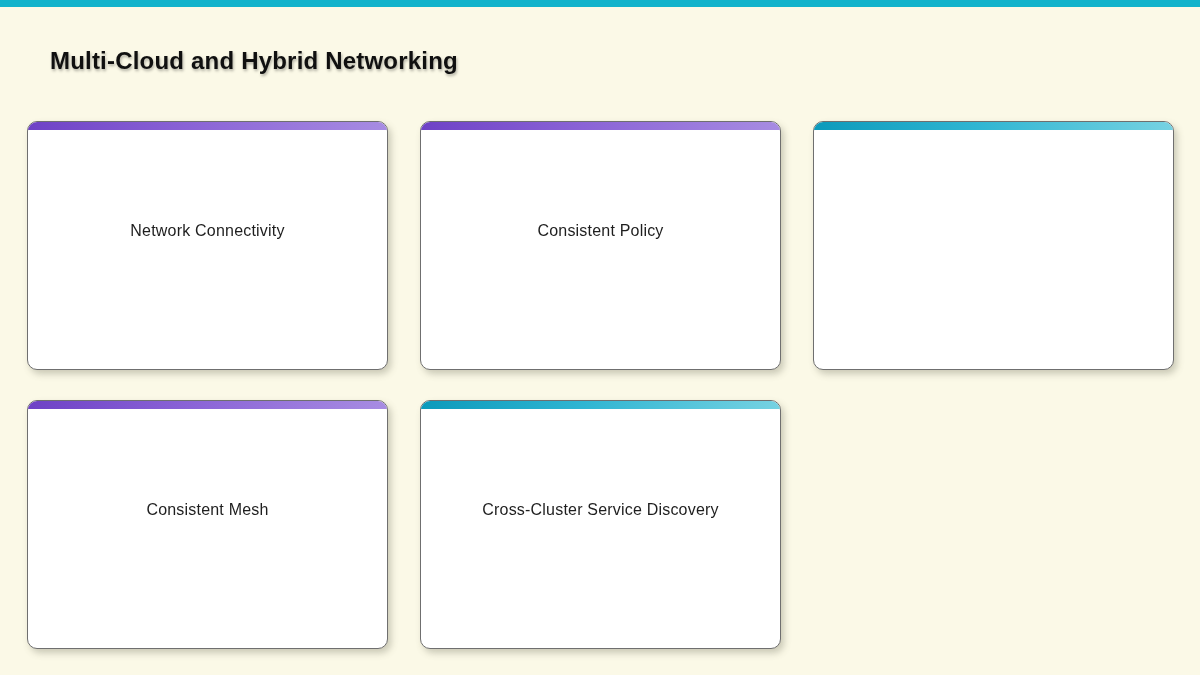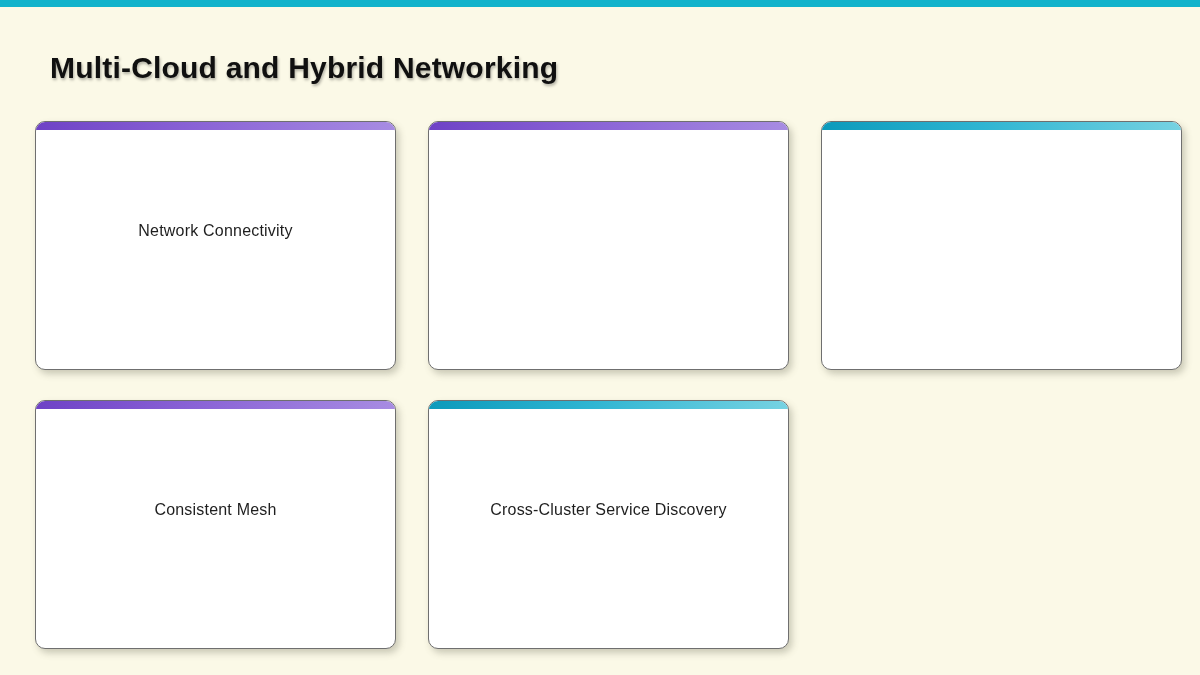--- a/index.html
+++ b/index.html
@@ -17,38 +17,37 @@
     top: 0; left: 0;
     width: 100%;
     height: 7px;
     background: #12B3CB;
   }
 
   .page-title {
     position: absolute;
     top: 31px;
     left: 50px;
-    font-size: 30px;
+    font-size: 24px;
     font-weight: bold;
     color: #101010;
     letter-spacing: 0.2px;
     text-shadow: 1px 2px 3px rgba(0,0,0,0.30);
     text-align: right;
   }
 
   .card-grid {
     position: absolute;
     top: 121px;
     left: 27px;
     width: 1146px;
     display: grid;
     grid-template-columns: repeat(3, 361px);
     grid-column-gap: 32px;
     grid-row-gap: 30px;
-    margin-left: 8px;
   }
 
   .card {
     width: 361px;
     height: 249px;
     background: #FFFFFF;
     border: 1px solid #6F6F6F;
     border-radius: 10px;
     box-shadow: 3px 4px 7px rgba(90,90,70,0.30);
     overflow: hidden;
@@ -87,20 +86,21 @@
 <div class="card-grid">
 
   <div class="card" data-accent="purple">
     <div class="accent-bar"></div>
     <div class="card-label">Network Connectivity</div>
   </div>
 
 
   <div class="card" data-accent="purple">
     <div class="accent-bar"></div>
+    <div class="card-label">Consistent Policy</div>
   </div>
 
   <div class="card" data-accent="teal">
     <div class="accent-bar"></div>
   </div>
 
   <div class="card" data-accent="purple">
     <div class="accent-bar"></div>
     <div class="card-label">Consistent Mesh</div>
   </div>

